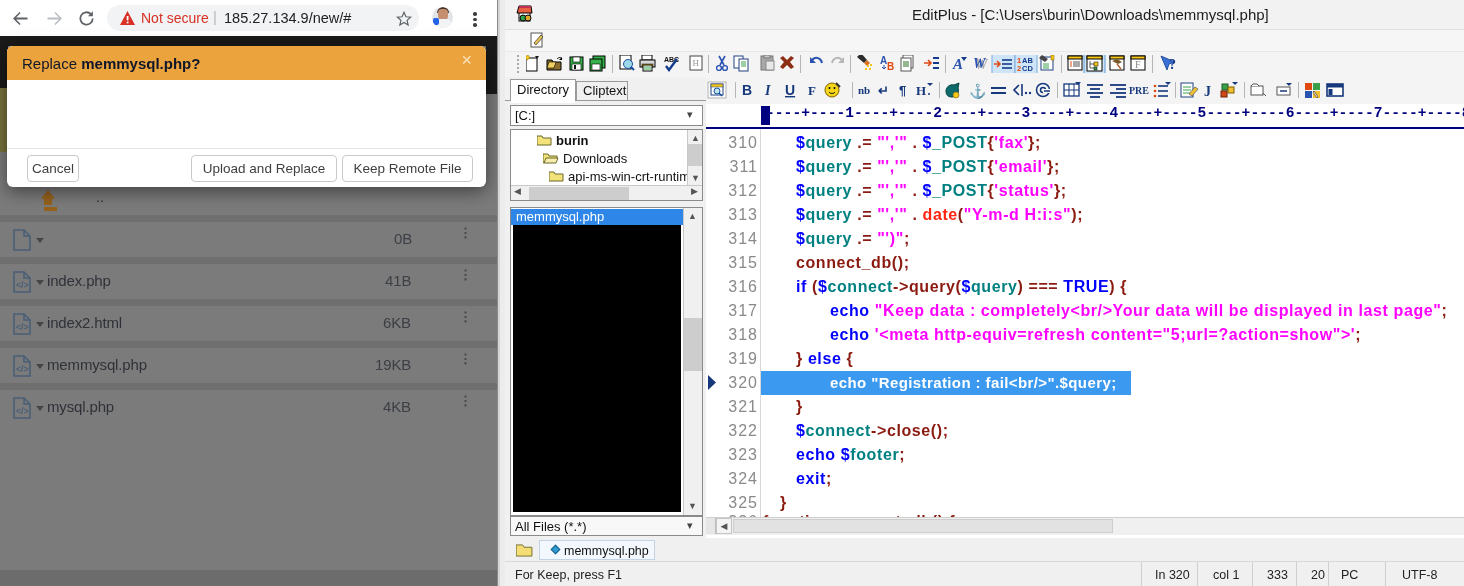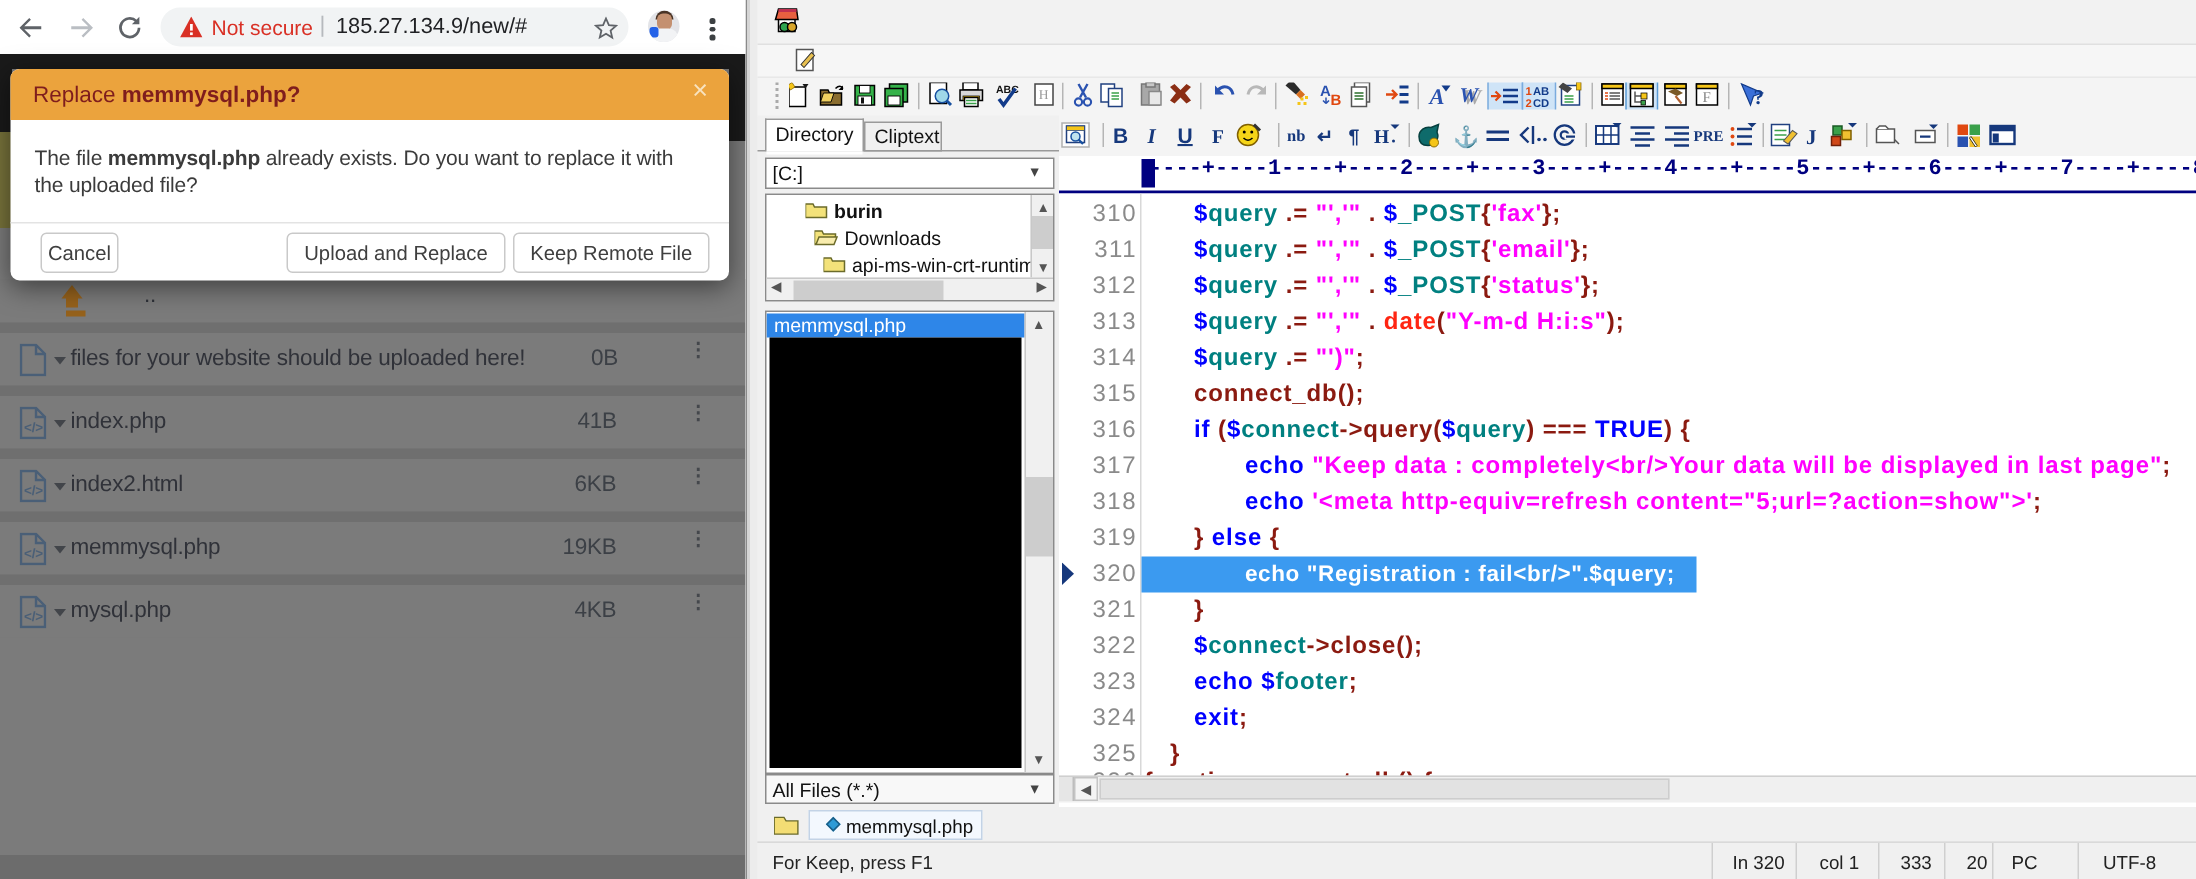--- a/index.html
+++ b/index.html
@@ -15,21 +15,21 @@
   .kebab{position:absolute;left:459px;top:8px;color:#44474c;font-weight:700;
     font-size:13px;letter-spacing:0;line-height:6px;width:6px;text-align:center;}
   .caret{position:absolute;left:36px;top:16px;width:0;height:0;
     border-left:4.5px solid transparent;border-right:4.5px solid transparent;
     border-top:5.5px solid #42454a;}
   
   #modal{left:7px;top:46px;width:479px;height:141px;background:#fff;
     border-radius:6px;box-shadow:0 4px 18px rgba(0,0,0,.5);}
   #mhead{position:absolute;left:0;top:0;width:479px;height:34px;background:#eba33d;
     border-radius:6px 6px 0 0;}
-  #mtitle{position:absolute;left:15px;top:9px;color:#7f1d1d;font-size:15px;}
+  #mtitle{position:absolute;left:15px;top:9px;color:#0f172a;font-size:15px;}
   #mclose{position:absolute;right:14px;top:4px;color:#f8e3c0;font-size:18px;}
   .btn{position:absolute;height:27px;border:1px solid #c9c9c9;
     border-radius:4px;background:#fff;color:#3f3f3f;font-size:13.5px;
     line-height:25px;text-align:center;box-sizing:border-box;}
   
   #ep{left:497px;top:0;width:967px;height:586px;background:#f1f1f1;overflow:hidden;}
   #ep .line{position:absolute;height:24px;line-height:24px;white-space:pre;
     font-size:16px;font-weight:700;letter-spacing:0.6px;}
   .m{color:#8b1a10;} .t{color:#008080;} .s{color:#ff00ff;} .b{color:#0000ff;}
   .r{color:#ff2512;}
@@ -90,21 +90,20 @@
     </svg>
     <div class="abs" style="left:96px;top:2px;color:#2e3138;font-size:15px;">..</div>
   </div>
   <div class="abs" style="left:0;top:179px;width:497px;height:7px;background:#6f6f6f;"></div>
   <div class="row" style="top:186px;">
     <svg class="abs" style="left:13px;top:7px" width="18" height="22" viewBox="0 0 18 22">
       <path d="M1 1h10l6 6v14H1z" fill="none" stroke="#4a5f77" stroke-width="1.6"></path>
       <path d="M11 1v6h6" fill="none" stroke="#4a5f77" stroke-width="1.6"></path>
     </svg>
     <div class="caret"></div>
-    <div class="rowtxt">files for your website should be uploaded here!</div>
     <div class="rowsize" style="left:394px;">0B</div>
       <div class="kebab">⋮</div>
   </div>
   <div class="abs" style="left:0;top:221px;width:497px;height:7px;background:#6f6f6f;"></div>
   <div class="row" style="top:228px;">
     <svg class="abs" style="left:13px;top:7px" width="18" height="22" viewBox="0 0 18 22">
       <path d="M1 1h10l6 6v14H1z" fill="none" stroke="#4a5f77" stroke-width="1.6"></path>
       <path d="M11 1v6h6" fill="none" stroke="#4a5f77" stroke-width="1.6"></path>
       <text x="3" y="17" font-size="9" fill="#4a5f77" font-weight="bold">&lt;/&gt;</text>
     </svg>
@@ -150,35 +149,35 @@
       <div class="kebab">⋮</div>
   </div>
   <div class="abs" style="left:0;top:389px;width:497px;height:145px;background:#7b7b7b;"></div>
   <div class="abs" style="left:0;top:534px;width:497px;height:16px;background:#6c6c6c;"></div>
 
   <div id="modal" class="abs" style="top:10px;">
     <div id="mhead">
         <div id="mtitle">Replace <b>memmysql.php?</b></div>
         <div id="mclose">×</div>
       </div>
-    <div class="abs" style="left:16px;top:50px;width:460px;color:#3b3b3b;font-size:14px;letter-spacing:-0.1px;line-height:18px;white-space:nowrap;">The file <b>memmysql.php</b> already exists. Do you want to replace it with<br>the uploaded file?</div>
     <div class="abs" style="left:0;top:102px;width:479px;height:1px;background:#e3e3e3;"></div>
     <div class="btn" style="left:20px;top:109px;width:52px;">Cancel</div>
     <div class="btn" style="left:184px;top:109px;width:146px;">Upload and Replace</div>
     <div class="btn" style="left:335px;top:109px;width:131px;">Keep Remote File</div>
   </div>
 </div>
 
 <div id="ep" class="abs">
   <div class="abs" style="left:0;top:0;width:1px;height:586px;background:#8a8a8a;"></div>
   <div class="abs" style="left:1px;top:0;width:2px;height:586px;background:#d5d5d5;"></div>
   <div class="abs" style="left:3px;top:0;width:5px;height:586px;background:#ececec;"></div>
   <div class="abs" style="left:203px;top:104px;width:4px;height:430px;border-left:1px solid #9a9a9a;border-right:1px solid #9a9a9a;background:#f0f0f0;"></div>
 
   <div class="abs" style="left:8px;top:0;width:959px;height:29px;background:#f2f2f2;"></div>
+  <div class="abs" style="left:415px;top:6px;font-size:15px;color:#1c1c1c;">EditPlus - [C:\Users\burin\Downloads\memmysql.php]</div>
 
   <svg class="abs" style="left:19px;top:4px" width="17" height="18" viewBox="0 0 17 18">
     <rect x="3" y="6" width="11" height="11" fill="#fff" stroke="#000"></rect>
     <path d="M1 9 3 2h12l1 7z" fill="#e86040" stroke="#000"></path>
     <path d="M3 2h12v2H3z" fill="#c03050"></path>
     <circle cx="7" cy="14" r="3" fill="#2fa44f" stroke="#000"></circle>
     <circle cx="12" cy="14" r="3" fill="#d9a62a" stroke="#000"></circle>
   </svg>
 
   <div class="abs" style="left:8px;top:29px;width:959px;height:22px;background:#f6f6f6;border-top:1px solid #e0e0e0;"></div>

